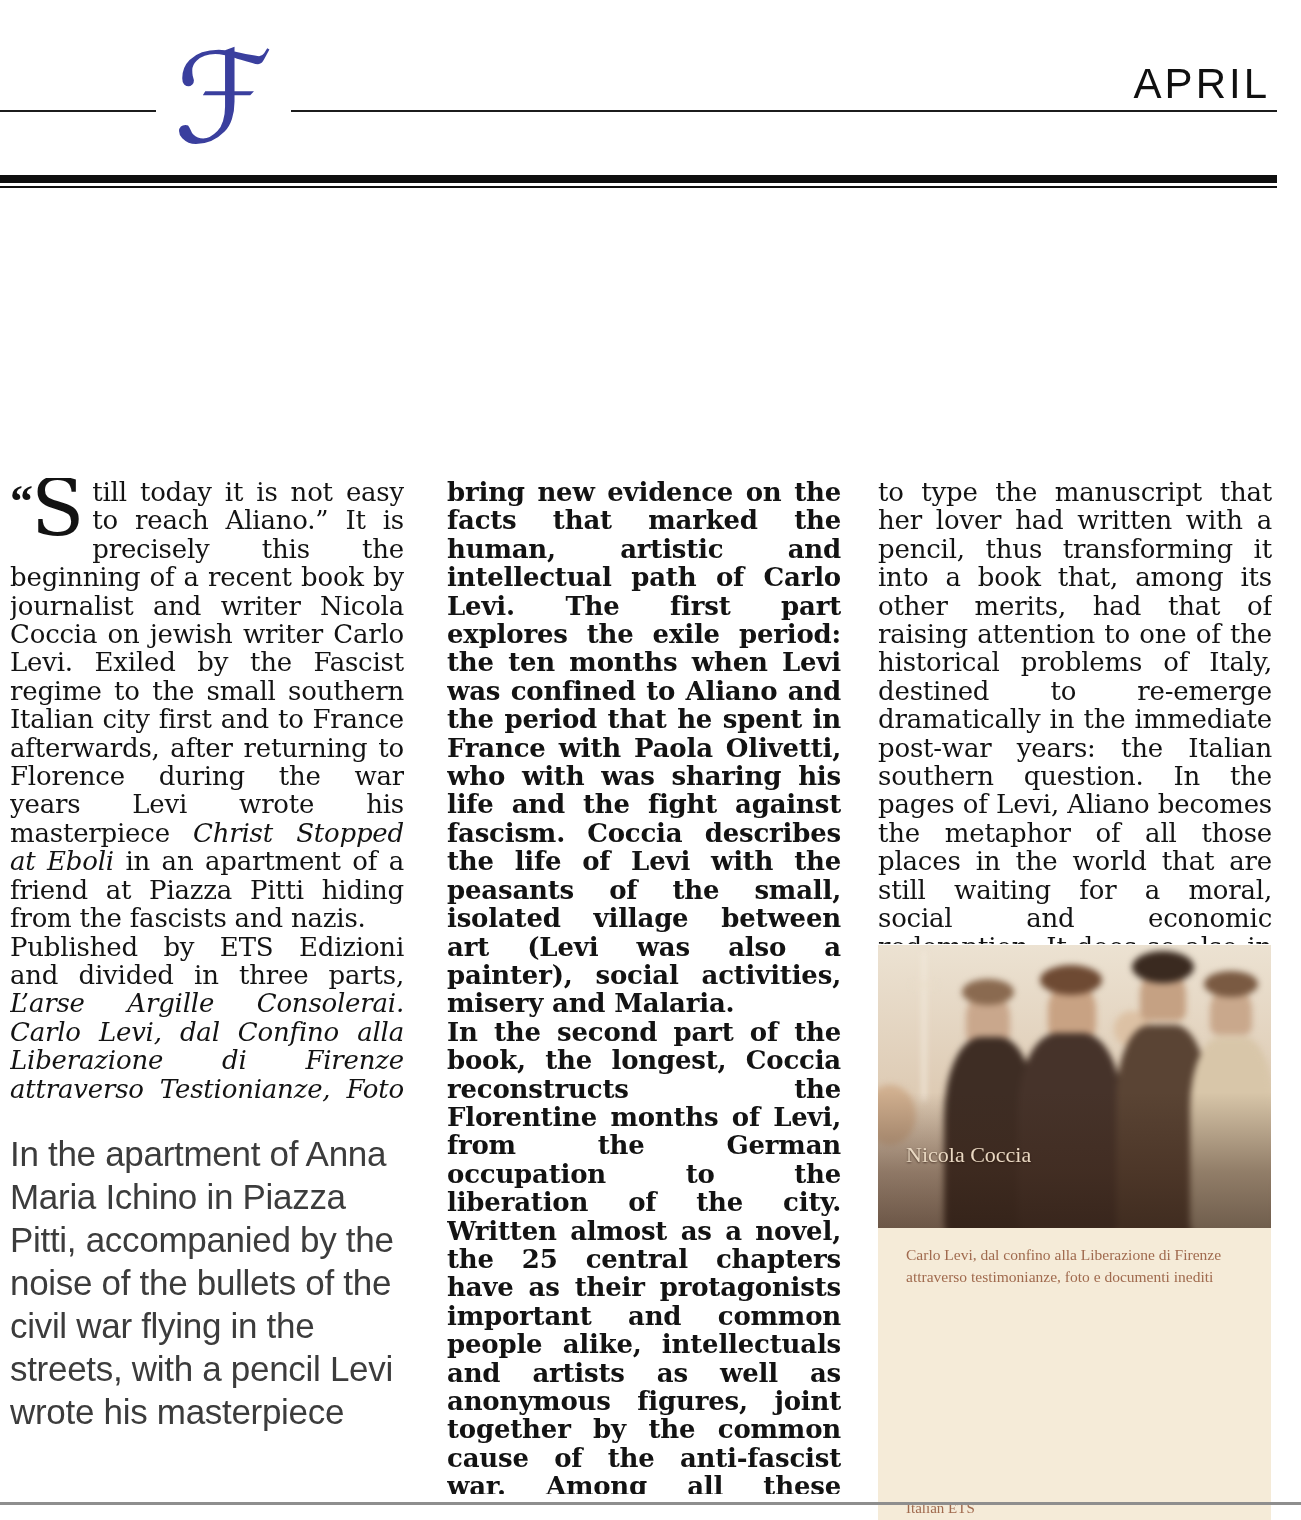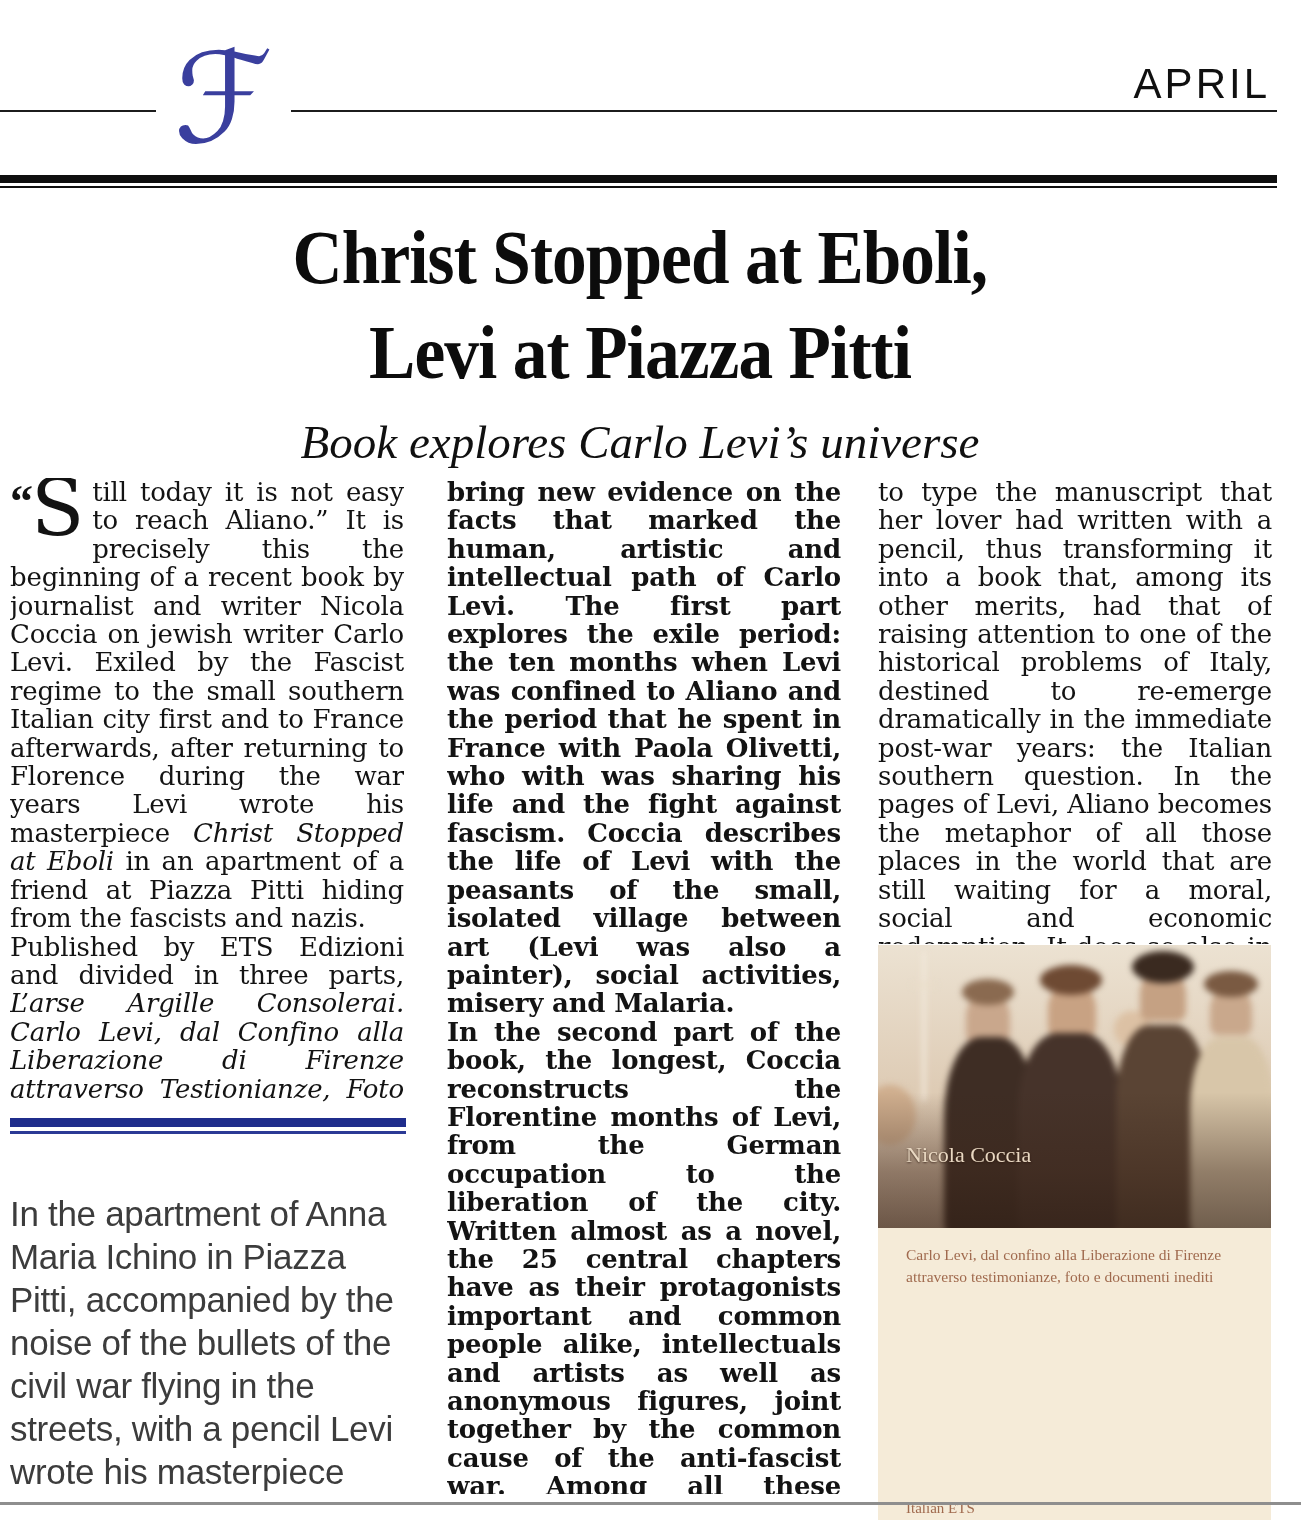--- a/index.html
+++ b/index.html
@@ -52,21 +52,21 @@
   .dropcap { float:left; margin:2px 8px 0 0; }
   .dc-quote {
     font-family:"Liberation Serif", serif; font-weight:bold;
     font-size:46px; line-height:30px; vertical-align:18px; letter-spacing:-2px;
   }
   .dc-letter { font-family:"DejaVu Serif", serif; font-size:78px; line-height:56px; }
 
   
   .pullquote {
     position:absolute; left:10px; top:1118px; width:396px; height:357px;
-    display:flex; flex-direction:column;gap:44px;
+    display:flex; flex-direction:row;
   }
   .pq-thick { height:9px; background:#1f2d8c; }
   .pq-gap   { height:4px; background:#ffffff; }
   .pq-thin  { height:3px; background:#2b3a95; }
   .pq-text {
     flex:1; padding-top:14px; font-family:"Liberation Sans", sans-serif;
     font-size:35px; line-height:43px; color:#3c3c3c; letter-spacing:-0.3px; text-align:left;
   }
 
   
@@ -112,25 +112,20 @@
 
   <div class="hairline"></div>
   <div class="logo">ℱ</div>
   <div class="april">APRIL</div>
   <div class="double-rule">
     <div class="thick"></div>
       <div class="gap"></div>
       <div class="thin"></div>
   </div>
 
-  <div class="title-wrap">
-    <span class="headline-line"><span>Christ Stopped at Eboli,</span></span>
-    <span class="headline-line"><span>Levi at Piazza Pitti</span></span>
-    <div class="subtitle">Book explores Carlo Levi’s universe</div>
-  </div>
 
   <div class="col col-1">
     <span class="dropcap"><span class="dc-quote">“</span><span class="dc-letter">S</span></span><span><span>till today it is not easy to reach Aliano.” It is precisely this the beginning of a recent book by journalist and writer Nicola Coccia on jewish writer Carlo Levi. Exiled by the Fascist regime to the small southern Italian city first and to France afterwards, after returning to Florence during the war years Levi wrote his masterpiece </span><i>Christ Stopped at Eboli</i><span> in an apartment of a friend at Piazza Pitti hiding from the fascists and nazis.</span><br><span>Published by ETS Edizioni and divided in three parts, </span><i>L’arse Argille Consolerai. Carlo Levi, dal Confino alla Liberazione di Firenze attraverso Testionianze, Foto e Documenti Inediti</i><span>, is based on previously unpublished witnesses, photos and documents that Coccia meticulously researched and that</span></span>
   </div>
   <div class="col col-2">
     <span><span>bring new evidence on the facts that marked the human, artistic and intellectual path of Carlo Levi. The first part explores the exile period: the ten months when Levi was confined to Aliano and the period that he spent in France with Paola Olivetti, who with was sharing his life and the fight against fascism. Coccia describes the life of Levi with the peasants of the small, isolated village between art (Levi was also a painter), social activities, misery and Malaria.</span><br><span>In the second part of the book, the longest, Coccia reconstructs the Florentine months of Levi, from the German occupation to the liberation of the city. Written almost as a novel, the 25 central chapters have as their protagonists important and common people alike, intellectuals and artists as well as anonymous figures, joint together by the common cause of the anti-fascist war. Among all these characters, the most striking is that of Anna Maria Ichino, the woman who offered her apartment in Piazza Pitti as a refugee to Levi where, accompanied by the noise of the bullets of the civil war flying in the streets, between the end of 1943 and the summer of 1944 he wrote his masterpiece. Anna Maria Ichino is also the woman who offered</span></span>
   </div>
   <div class="col col-3">
     <span><span>to type the manuscript that her lover had written with a pencil, thus transforming it into a book that, among its other merits, had that of raising attention to one of the historical problems of Italy, destined to re-emerge dramatically in the immediate post-war years: the Italian southern question. In the pages of Levi, Aliano becomes the metaphor of all those places in the world that are still waiting for a moral, social and economic redemption. It does so also in those of Coccia: in fact, “still today it is not easy to reach Aliano.”</span></span>
   </div>

